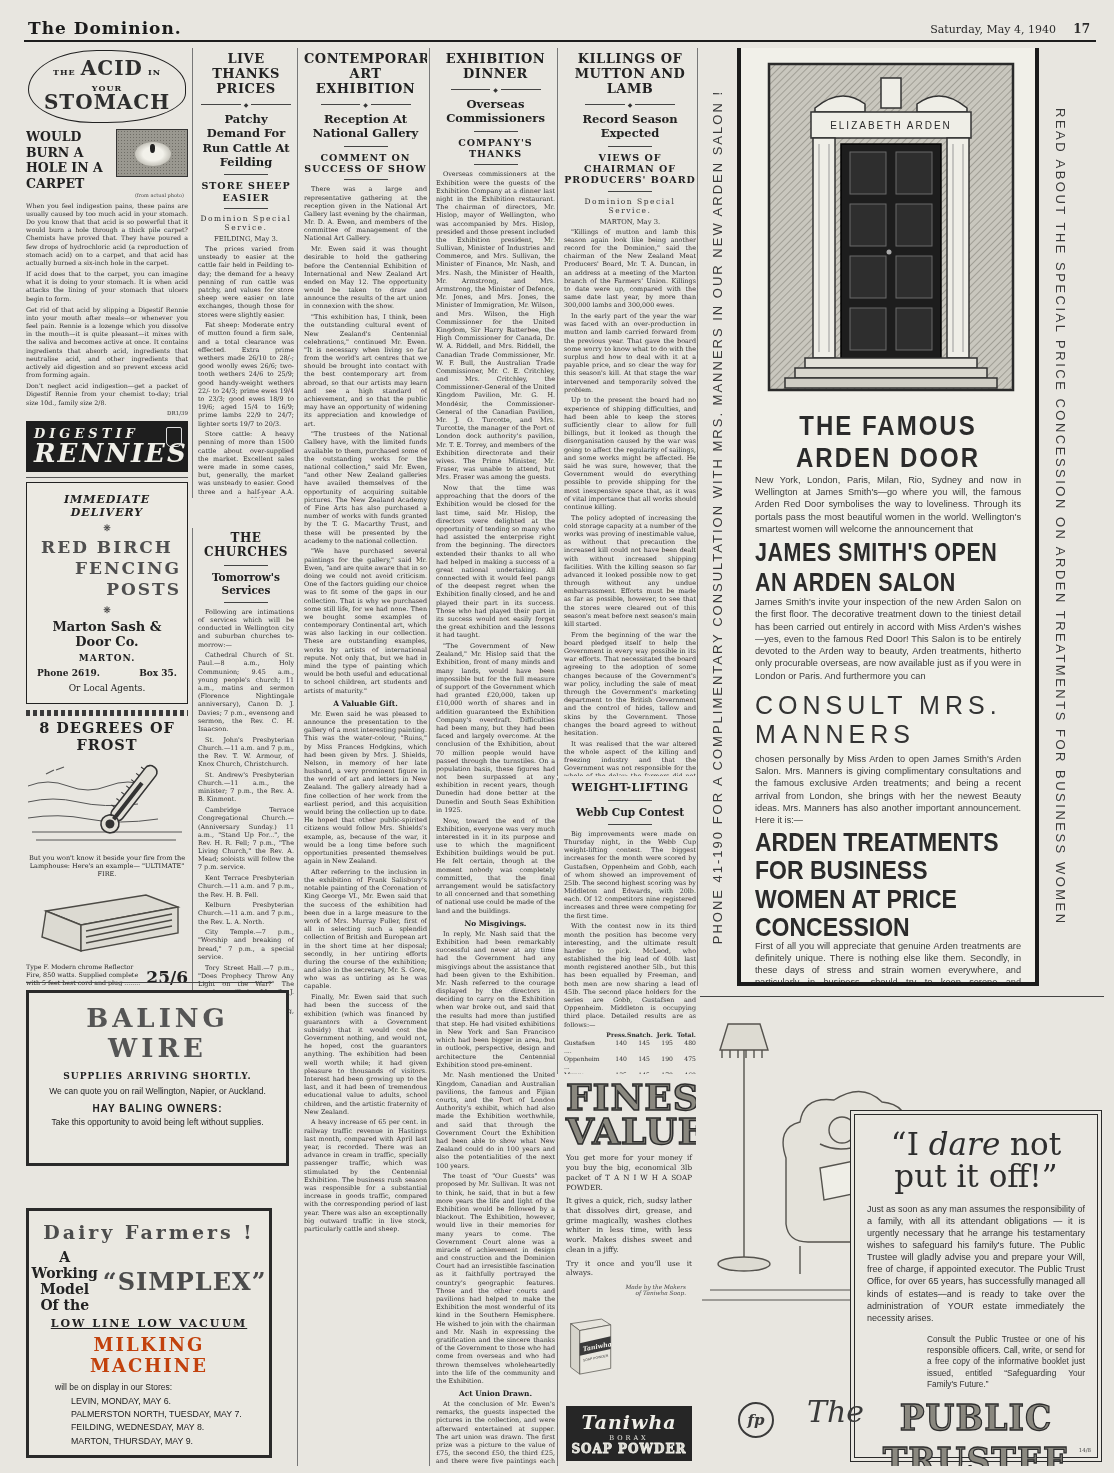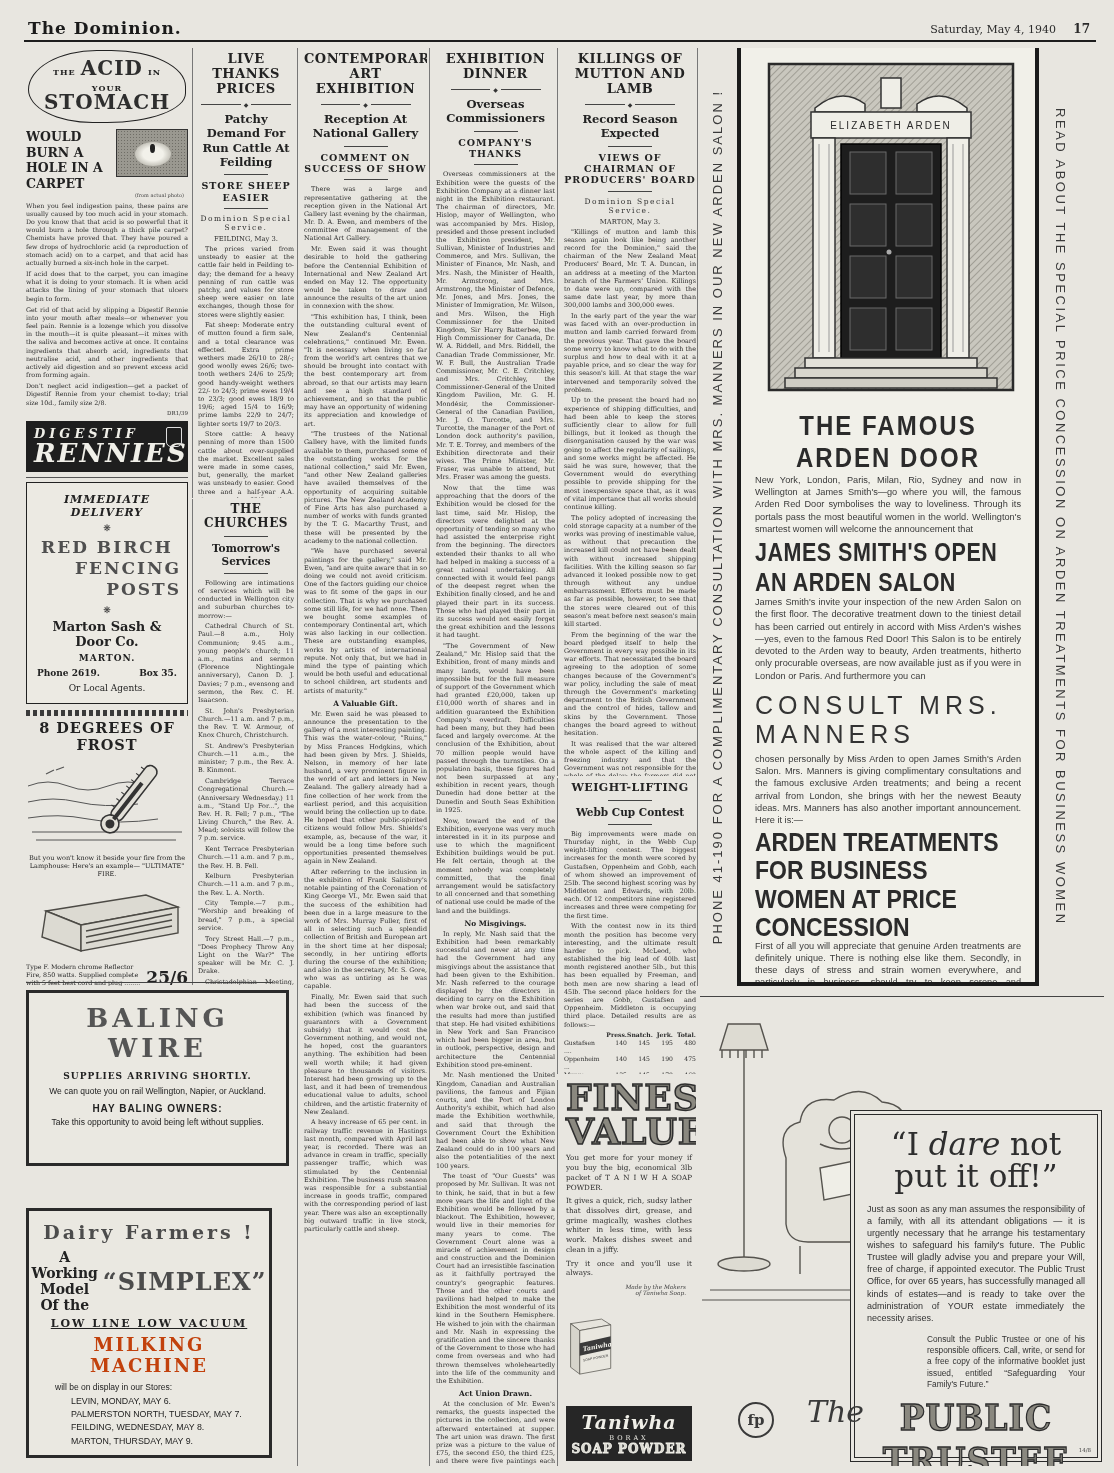--- a/index.html
+++ b/index.html
@@ -103,21 +103,21 @@
   .pt-frame{position:absolute;border:1.5px solid #2a2a2a;padding:3px;background:#e9e7e1;}
   .pt-inner{border:1px solid #2a2a2a;height:100%;padding:10px 12px 8px;position:relative;}
   .pt-q1{font-size:31px;line-height:1;color:#2e2e2e;text-align:center;margin-top:4px;}
   .pt-q1 .it{font-style:italic;}
   .pt-q2{font-size:31px;line-height:1.05;color:#2e2e2e;text-align:center;}
   .pt-body{font-family:"Liberation Sans",sans-serif;font-size:9px;line-height:1.35;color:#333;text-align:justify;margin-top:10px;}
   .pt-body2{font-family:"Liberation Sans",sans-serif;font-size:8.3px;line-height:1.35;color:#333;margin:10px 0 0 60px;text-align:justify;}
   .pt-the{position:absolute;left:-48px;bottom:28px;font-size:30px;font-style:italic;color:#3a3a3a;}
   .pt-name{font-size:33px;font-weight:700;letter-spacing:1px;text-align:center;color:#8a887f;-webkit-text-stroke:1.2px #2e2e2e;margin-top:10px;transform:scaleY(1.1);}
   .pt-code{position:absolute;right:6px;bottom:4px;font-size:5.5px;color:#444;}
-  .fp-logo{position:absolute;left:38px;top:398px;width:36px;height:36px;border:2px solid #3a3a3a;border-radius:50%;display:flex;align-items:center;justify-content:center;font-weight:700;font-size:15px;color:#3a3a3a;}
+  .fp-logo{position:absolute;left:38px;top:398px;width:36px;height:36px;border:2px solid #3a3a3a;border-radius:50%;display:flex;align-items:center;justify-content:center;font-style:italic;font-weight:700;font-size:15px;color:#3a3a3a;}
   .hline{position:absolute;border-top:1.5px solid #444;}
 </style>
 </head>
 <body>
 
 <div id="page" data-name="newspaper-page">
 
   <div class="masthead" data-name="masthead">
     <div class="mast-title" data-name="newspaper-title">The Dominion.</div>
     <div class="mast-date" data-name="issue-date">Saturday, May 4, 1940</div>
@@ -224,32 +224,32 @@
     <div class="subh" data-name="livestock-subhead">STORE SHEEP EASIER</div>
     <div class="rule" data-name="divider"></div>
     <div class="credit" data-name="livestock-credit">Dominion Special Service.</div>
     <div class="dateline" data-name="livestock-dateline">FEILDING, May 3.</div>
     <div class="body" data-name="livestock-body">
         <p data-name="livestock-paragraph">The prices varied from unsteady to easier at the cattle fair held in Feilding to-day; the demand for a heavy penning of run cattle was patchy, and values for store sheep were easier on late exchanges, though those for stores were slightly easier.</p>
         <p data-name="livestock-paragraph">Fat sheep: Moderate entry of mutton found a firm sale, and a total clearance was effected. Extra prime wethers made 26/10 to 28/-; good woolly ewes 26/6; two-tooth wethers 24/6 to 25/9; good handy-weight wethers 22/- to 24/3; prime ewes 19/4 to 23/3; good ewes 18/9 to 19/6; aged 15/4 to 16/9; prime lambs 22/9 to 24/7; lighter sorts 19/7 to 20/3.</p>
         <p data-name="livestock-paragraph">Store cattle: A heavy penning of more than 1500 cattle about over-supplied the market. Excellent sales were made in some cases, but, generally, the market was unsteady to easier. Good three and a half-year A.A. steers made 69/6; others £7/17/-; two and a half-year A.A. and Hereford-cross steers £5/17/0; mixed two and a half-year steers £4/15/-; three-year A.A. steers £7 to £7/8/-; two-year Hereford steers £5/12/- to £6/10/-; yearling heifers 39/2 to 45/9; weaner heifers 25/6 to 35/-; aged cows 28/9; plain heifers £3/15/- to £4/10/-; empty heifers £3/3/-; weaner Jersey heifers £5/5/- to £5/8/-.</p>
       </div>
   </div>
-  <div class="col vr" style="left:192px;top:499px;width:102px;height:486px;padding-left:5px;" data-name="churches-article">
+  <div class="col vr" style="left:192px;top:528px;width:102px;height:486px;padding-left:5px;" data-name="churches-article">
     <div class="h1" style="font-size:12px;" data-name="churches-headline">THE CHURCHES</div>
     <div class="rule" data-name="divider"></div>
     <div class="deck" style="font-size:10.5px;" data-name="churches-deck">Tomorrow's Services</div>
     <div class="rule" data-name="divider"></div>
     <div class="body">
       <p data-name="churches-intro">Following are intimations of services which will be conducted in Wellington city and suburban churches to-morrow:—</p>
       <div data-name="churches-list">
           <p class="church" data-name="church-entry">Cathedral Church of St. Paul.—8 a.m., Holy Communion; 9.45 a.m., young people's church; 11 a.m., matins and sermon (Florence Nightingale anniversary), Canon D. J. Davies; 7 p.m., evensong and sermon, the Rev. C. H. Isaacson.</p>
           <p class="church" data-name="church-entry">St. John's Presbyterian Church.—11 a.m. and 7 p.m., the Rev. T. W. Armour, of Knox Church, Christchurch.</p>
           <p class="church" data-name="church-entry">St. Andrew's Presbyterian Church.—11 a.m., the minister; 7 p.m., the Rev. A. B. Kinmont.</p>
-          <p class="church" data-name="church-entry">Cambridge Terrace Congregational Church.—(Anniversary Wednesday.) 11 a.m., "Stand Up For...", the Rev. H. R. Fell; 7 p.m., "The Living Church," the Rev. A. Mead; soloists will follow the 7 p.m. service.</p>
+          <p class="church" data-name="church-entry">Cambridge Terrace Congregational Church.—(Anniversary Sunday.) 11 a.m., "Stand Up For...", the Rev. H. R. Fell; 7 p.m., "The Living Church," the Rev. A. Mead; soloists will follow the 7 p.m. service.</p>
           <p class="church" data-name="church-entry">Kent Terrace Presbyterian Church.—11 a.m. and 7 p.m., the Rev. H. B. Fell.</p>
           <p class="church" data-name="church-entry">Kelburn Presbyterian Church.—11 a.m. and 7 p.m., the Rev. L. A. North.</p>
           <p class="church" data-name="church-entry">City Temple.—7 p.m., "Worship and breaking of bread," 7 p.m., a special service.</p>
           <p class="church" data-name="church-entry">Tory Street Hall.—7 p.m., "Does Prophecy Throw Any Light on the War?" The speaker will be Mr. C. J. Drake.</p>
           <p class="church" data-name="church-entry">Christadelphian Meeting, Victoria Hall.—7 p.m., "The Devil."</p>
         </div>
     </div>
   </div>
 
   <div class="col vr" style="left:297px;top:48px;width:130px;height:1418px;padding-left:6px;" data-name="art-exhibition-article">

